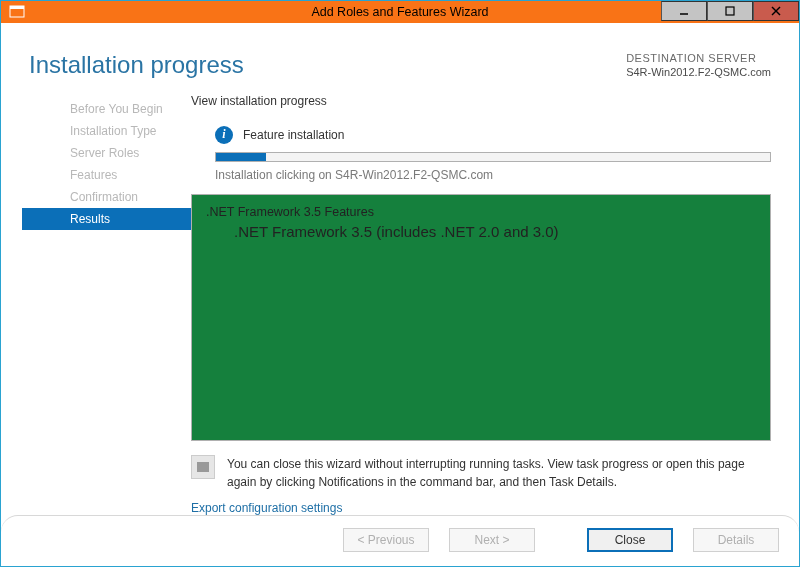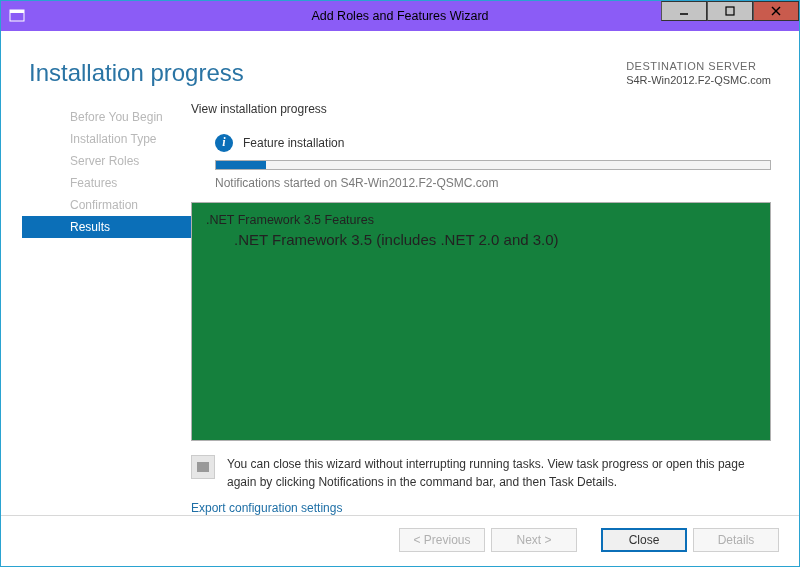--- a/index.html
+++ b/index.html
@@ -1,18 +1,18 @@
 <!DOCTYPE html>
 <html><head>
 <meta charset="utf-8">
 <style>
   * { box-sizing: border-box; }
   html, body { margin: 0; padding: 0; font-family: "Segoe UI", Arial, sans-serif; font-size: 12px; background: #fff; }
   .window { width: 800px; height: 567px; border: 1px solid #2aa3d1; display: flex; flex-direction: column; background: #fff; }
-  .titlebar { height: 30px; background: #8b5cf6; display: flex; align-items: center; color: #000; position: relative; }
+  .titlebar { height: 22px; background: #f97316; display: flex; align-items: center; color: #000; position: relative; }
   .title-icon { width: 16px; height: 16px; margin: 0 8px; display: flex; align-items: center; justify-content: center; }
   .title-text { position: absolute; left: 0; right: 0; text-align: center; font-size: 12.5px; color: #000; pointer-events: none; }
   .win-buttons { margin-left: auto; display: flex; height: 100%; }
   .win-btn { width: 46px; height: 20px; margin-top: 0; border: 1px solid #333; background: #c4c4c4; display: flex; align-items: center; justify-content: center; font-size: 11px; color: #000; border-left: 1px solid #555; }
   .win-btn.close { background: #c95b4d; }
   .win-btn svg { width: 10px; height: 10px; }
   .body { flex: 1; display: flex; flex-direction: column; padding: 0 0 0 0; }
   .header-row { display: flex; padding: 28px 28px 0 28px; align-items: flex-start; }
   .page-title { font-size: 24px; font-weight: 300; color: #2a74a4; flex: 1; }
   .dest { text-align: left; font-size: 11px; color: #4a4a4a; line-height: 1.3; }
@@ -30,21 +30,21 @@
   .progress-inner { height: 100%; background: #0b6fb8; }
   .progress-msg { margin-left: 24px; font-size: 12px; color: #7a7a7a; margin-bottom: 12px; }
   .feature-box { border: 1px solid #b0b0b0; background: #15803d; padding: 10px 14px; flex: 1; overflow: auto; min-height: 140px; }
   .feat-parent { font-size: 12.5px; color: #222; margin-bottom: 4px; }
   .feat-child { font-size: 15px; color: #222; margin-left: 28px; }
   .note-row { display: flex; gap: 12px; margin: 14px 0 0 0; align-items: flex-start; }
   .flag-icon { width: 24px; height: 24px; background: #e6e6e6; border: 1px solid #ccc; display: flex; align-items: center; justify-content: center; flex-shrink: 0; }
   .flag-icon .inner { width: 12px; height: 10px; background: #999; }
   .note-text { font-size: 12px; color: #333; line-height: 1.5; }
   .export-link { color: #1e6fa6; font-size: 12px; margin-top: 10px; cursor: pointer; display: inline-block; }
-  .footer { border-top: 1px solid #d8d8d8; padding: 12px 20px 14px 0; display: flex; justify-content: flex-end; gap: 6px; }
+  .footer { border-top: 1px solid #d8d8d8; padding: 12px 20px 14px 0; display: flex; justify-content: flex-end; gap: 20px; border-radius: 17px; }
   .btn { min-width: 86px; height: 24px; border: 1px solid #a8a8a8; background: #f0f0f0; font-size: 12px; color: #333; display: flex; align-items: center; justify-content: center; padding: 0 10px; }
   .btn.disabled { color: #b0b0b0; border-color: #d0d0d0; background: #f7f7f7; }
   .btn.default { border-color: #0b6fb8; box-shadow: inset 0 0 0 1px #0b6fb8; }
   .btn-gap { width: 12px; }
 </style>
 </head>
 <body>
 
 <div class="window">
 
@@ -102,21 +102,21 @@
 
         <div class="status-row">
           <div class="info-icon">i</div>
           <div class="status-text">Feature installation</div>
         </div>
 
         <div class="progress-outer">
           <div class="progress-inner" style="width:9%"></div>
         </div>
 
-        <div class="progress-msg">Notifications started on S4R-Win2012.F2-QSMC.com</div>
+        <div class="progress-msg">Installation clicking on S4R-Win2012.F2-QSMC.com</div>
 
         <div class="feature-box">
           <div class="feat-parent">.NET Framework 3.5 Features</div>
           <div class="feat-child">.NET Framework 3.5 (includes .NET 2.0 and 3.0)</div>
         </div>
 
         <div class="note-row">
           <div class="flag-icon">
               <div class="inner"></div>
             </div>

